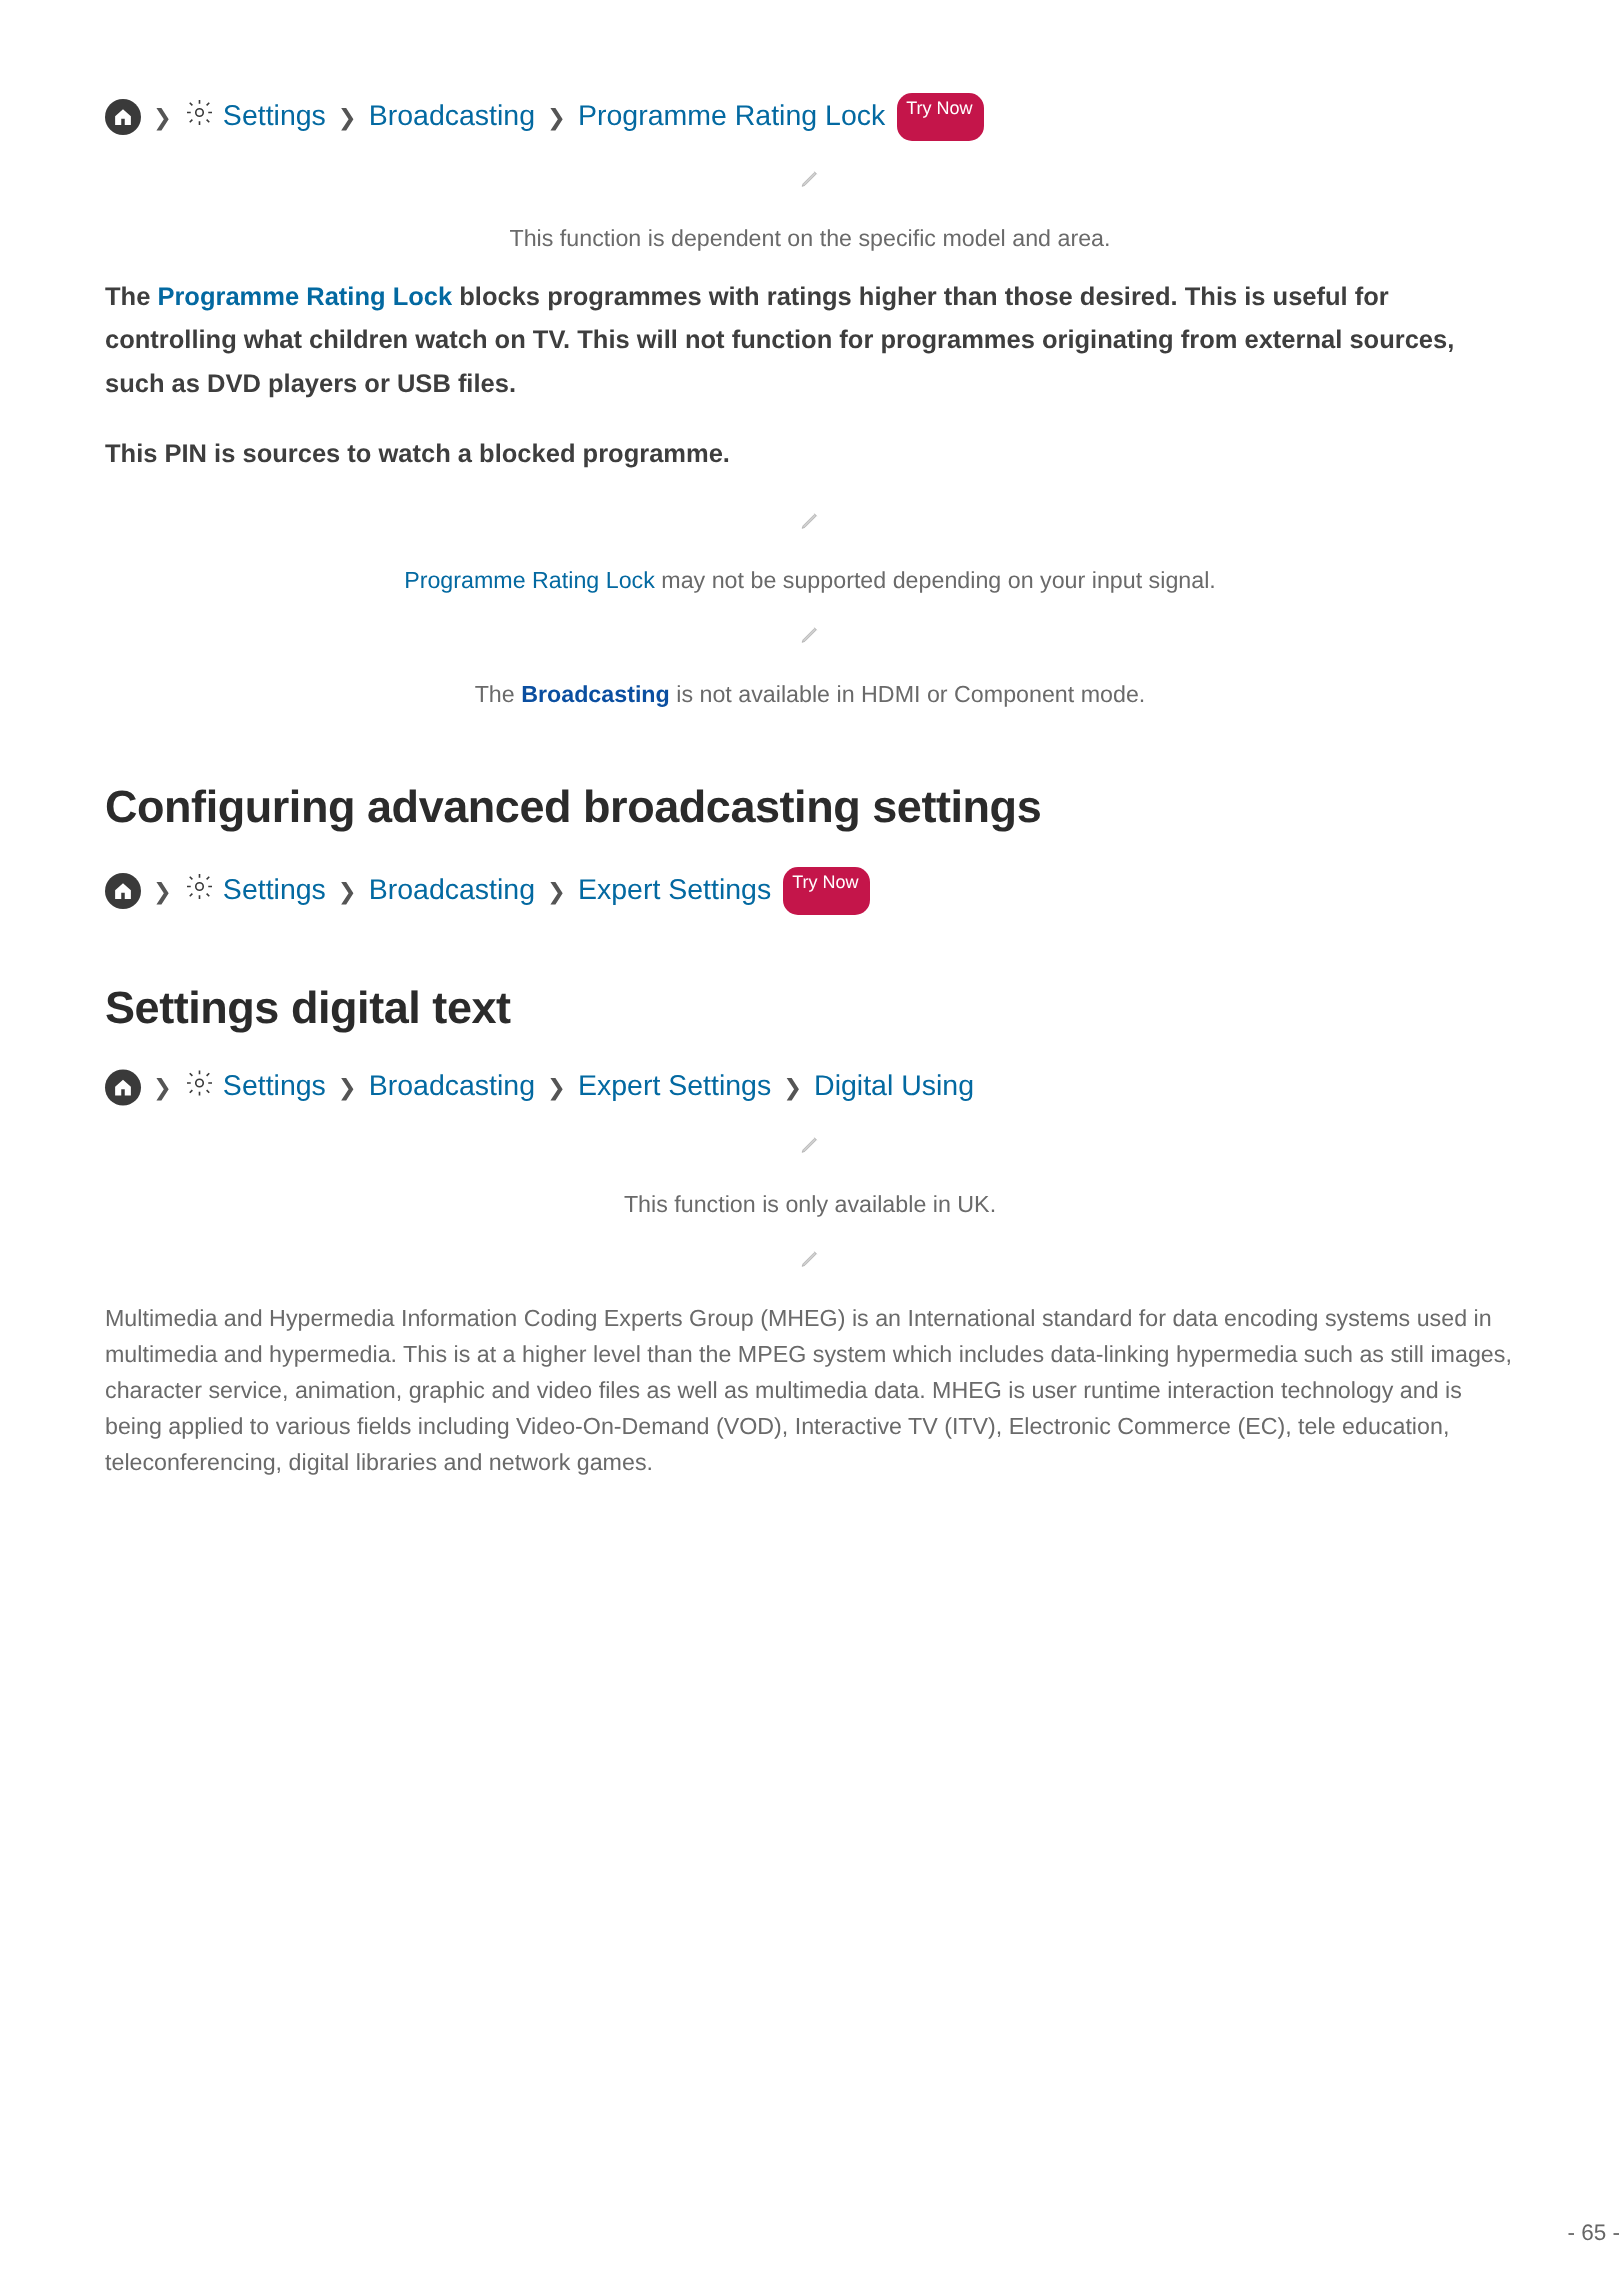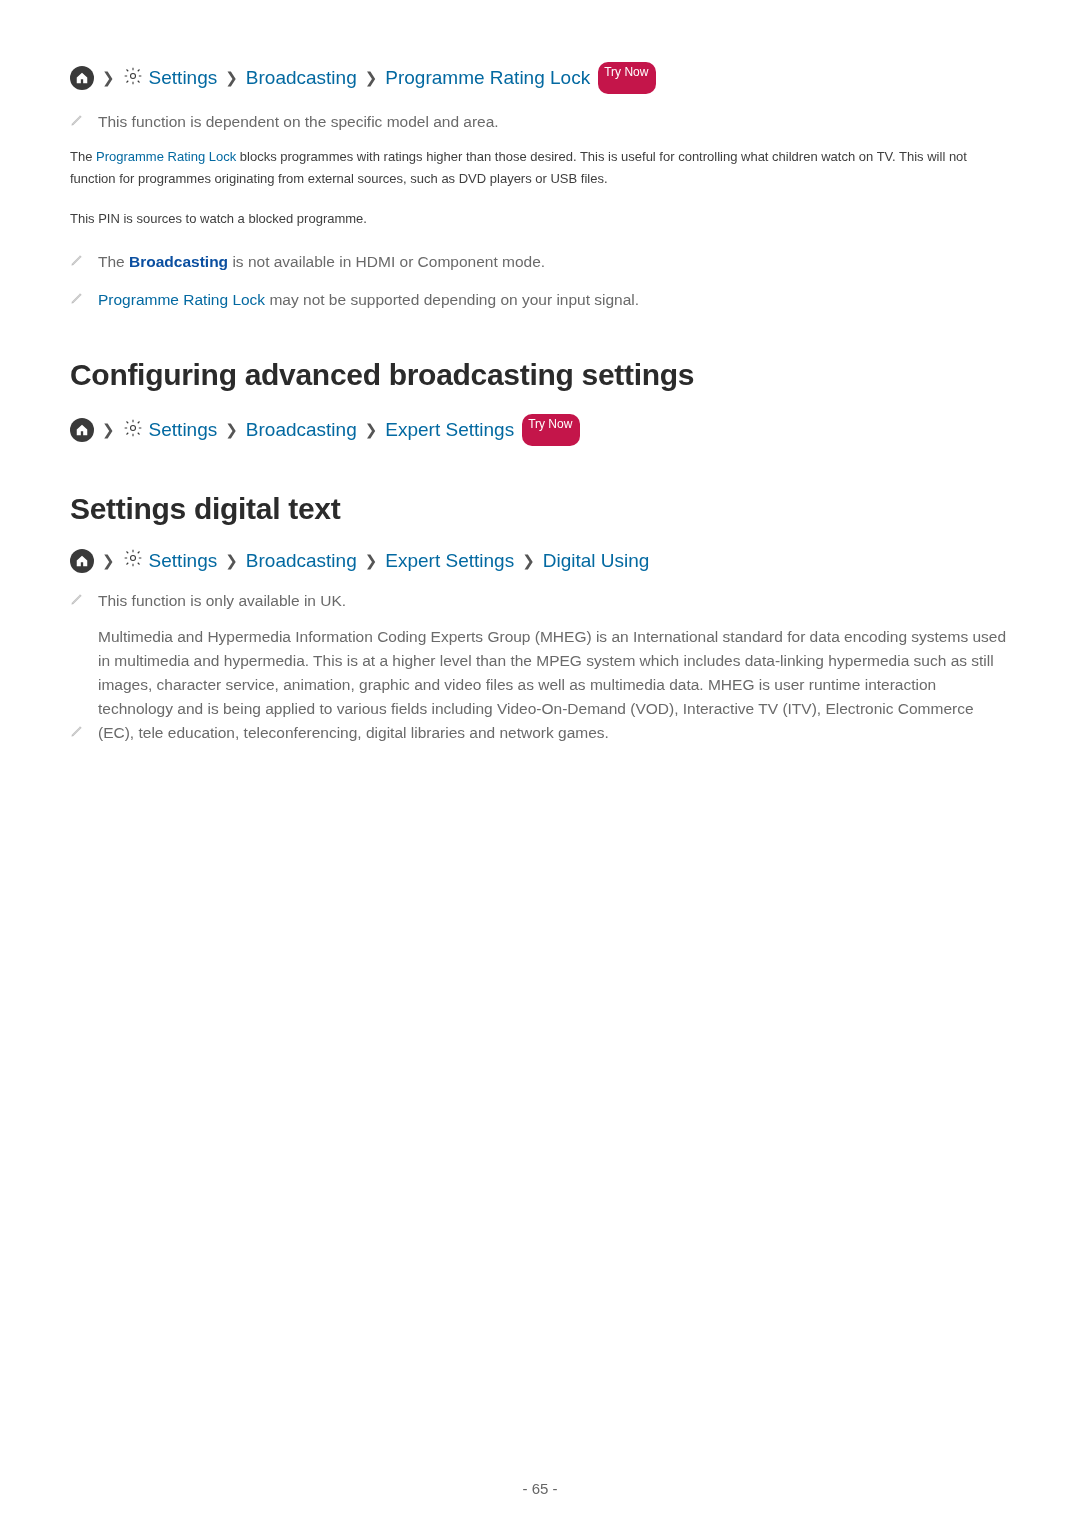--- a/index.html
+++ b/index.html
@@ -43,42 +43,44 @@
     width: 24px; height: 24px;
     border-radius: 50%;
     background: #3a3a3a;
     display: inline-flex;
     align-items: center; justify-content: center;
   }
   .home-icon svg { width: 14px; height: 14px; fill: #fff; }
   .gear-icon svg { width: 20px; height: 20px; stroke: #3a3a3a; fill: none; stroke-width: 1.3; }
   .note {
     display: flex;
-    align-items: flex-end;
+    align-items: center;
     gap: 14px;
     font-size: 15.5px;
     color: #6a6a6a;
     margin-bottom: 12px;
     line-height: 1.55;
+    flex-direction: column;
   }
   .note .pencil-icon { flex-shrink: 0; margin-top: 2px; }
   .pencil-icon svg { width: 14px; height: 14px; stroke: #8a8a8a; fill: #cfcfcf; stroke-width: 0.5; }
   .body-text {
-    font-size: 13px;
+    font-size: 17px;
     color: #3e3e3e;
     line-height: 1.7;
     margin-bottom: 18px;
+    font-weight: bold;
   }
   .section { margin-bottom: 46px; }
   .section:last-of-type { margin-bottom: 0; }
   .page-num {
     position: absolute;
     bottom: 30px;
     left: 0; right: 0;
-    text-align: center;
+    text-align: right;
     font-size: 15px;
     color: #666;
   }
   .bold-link { color: #0b4fa0; font-weight: 600; }
 </style>
 </head>
 <body>
 
 <div class="section">
 
@@ -118,32 +120,32 @@
 
   <p class="body-text">This PIN is sources to watch a blocked programme.</p>
 
   <div class="note">
     <span class="pencil-icon">
       <svg viewBox="0 0 24 24">
           <path d="M3 21l3-1 13-13-2-2L4 18l-1 3zM17 4l3 3"></path>
         </svg>
     </span>
     <span>
+      <span class="link">Programme Rating Lock</span><span> may not be supported depending on your input signal.</span>
+    </span>
+  </div>
+
+  <div class="note">
+    <span class="pencil-icon">
+      <svg viewBox="0 0 24 24">
+          <path d="M3 21l3-1 13-13-2-2L4 18l-1 3zM17 4l3 3"></path>
+        </svg>
+    </span>
+    <span>
       <span>The </span><span class="bold-link">Broadcasting</span><span> is not available in HDMI or Component mode.</span>
-    </span>
-  </div>
-
-  <div class="note">
-    <span class="pencil-icon">
-      <svg viewBox="0 0 24 24">
-          <path d="M3 21l3-1 13-13-2-2L4 18l-1 3zM17 4l3 3"></path>
-        </svg>
-    </span>
-    <span>
-      <span class="link">Programme Rating Lock</span><span> may not be supported depending on your input signal.</span>
     </span>
   </div>
 </div>
 
 <div class="section">
   <h2>Configuring advanced broadcasting settings</h2>
 
   <div class="nav-path">
     <span class="home-icon">
       <svg viewBox="0 0 24 24">

